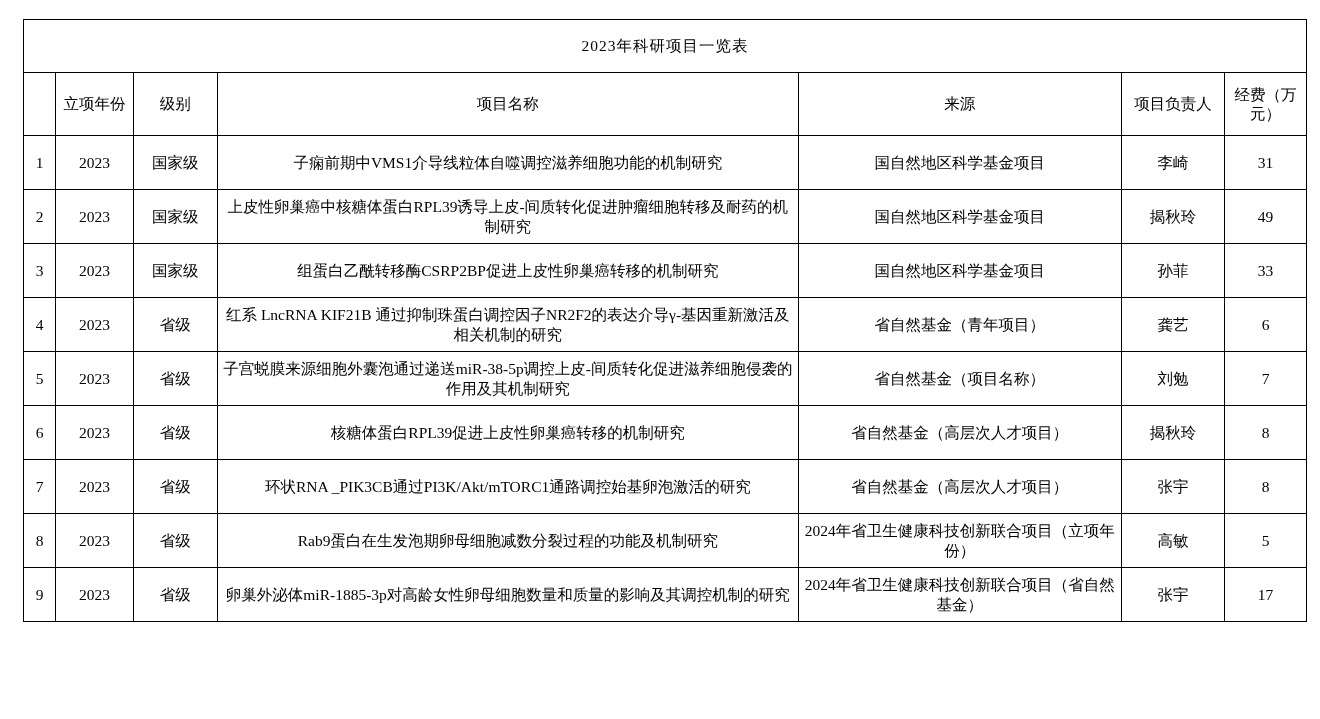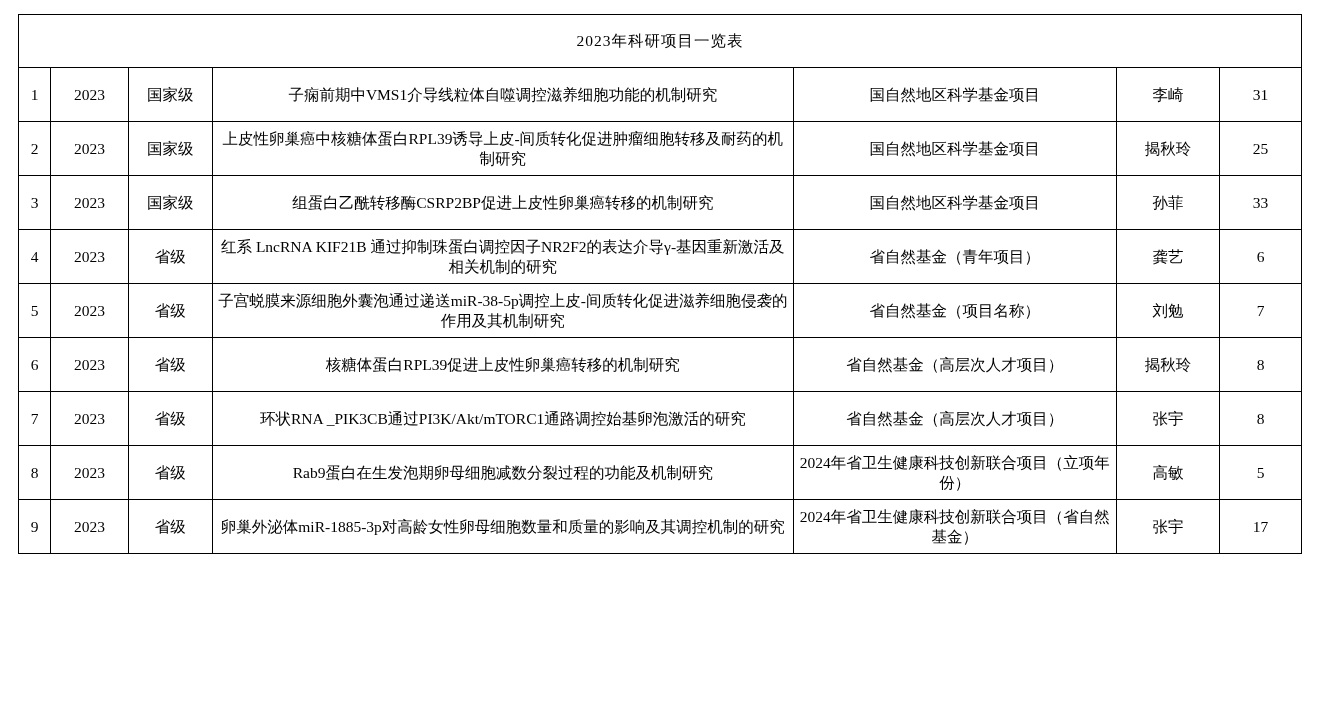--- a/index.html
+++ b/index.html
@@ -18,21 +18,21 @@
     position: relative;
     width: 1320px;
     height: 719px;
     box-sizing: border-box;
     padding: 14px 18px 0 18px;
   }
   table.grid {
     border-collapse: collapse;
     table-layout: fixed;
     width: 1284px;
-    margin: 0;
+    margin: 5px;
     font-family: Liberation Serif, serif;
   }
   table.grid td, table.grid th {
     border: 1px solid #000000;
     padding: 3px 4px;
     vertical-align: middle;
     text-align: center;
     font-weight: normal;
     line-height: 1.25;
     font-size: 15.5px;
@@ -76,39 +76,48 @@
       <col class="c-level">
       <col class="c-name">
       <col class="c-src">
       <col class="c-owner">
       <col class="c-fund">
     </colgroup>
     <tbody>
       <tr>
         <td class="title-cell" colspan="7">2023年科研项目一览表</td>
       </tr>
+      <tr class="head-row">
+        <td></td>
+        <td>立项年份</td>
+        <td>级别</td>
+        <td>项目名称</td>
+        <td>来源</td>
+        <td>项目负责人</td>
+        <td>经费（万元）</td>
+      </tr>
 
       <tr class="row">
         <td>1</td>
         <td>2023</td>
         <td>国家级</td>
         <td class="name-cell">子痫前期中VMS1介导线粒体自噬调控滋养细胞功能的机制研究</td>
         <td class="src-cell">国自然地区科学基金项目</td>
         <td>李崎</td>
         <td>31</td>
       </tr>
 
       <tr class="row">
         <td>2</td>
         <td>2023</td>
         <td>国家级</td>
         <td class="name-cell">上皮性卵巢癌中核糖体蛋白RPL39诱导上皮-间质转化促进肿瘤细胞转移及耐药的机制研究</td>
         <td class="src-cell">国自然地区科学基金项目</td>
         <td>揭秋玲</td>
-        <td>25</td>
+        <td>49</td>
       </tr>
 
       <tr class="row">
         <td>3</td>
         <td>2023</td>
         <td>国家级</td>
         <td class="name-cell">组蛋白乙酰转移酶CSRP2BP促进上皮性卵巢癌转移的机制研究</td>
         <td class="src-cell">国自然地区科学基金项目</td>
         <td>孙菲</td>
         <td>33</td>

